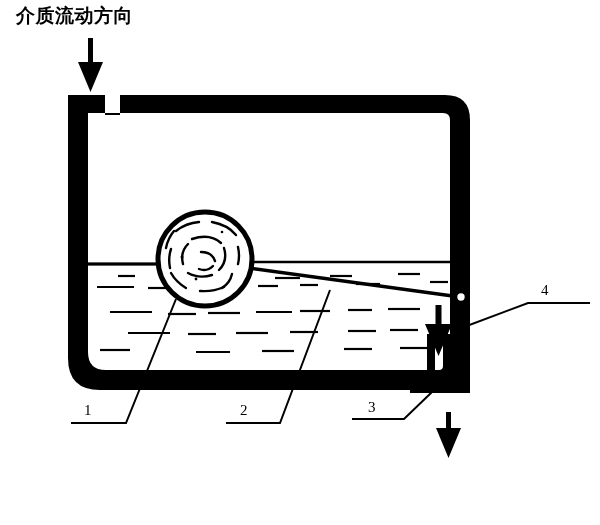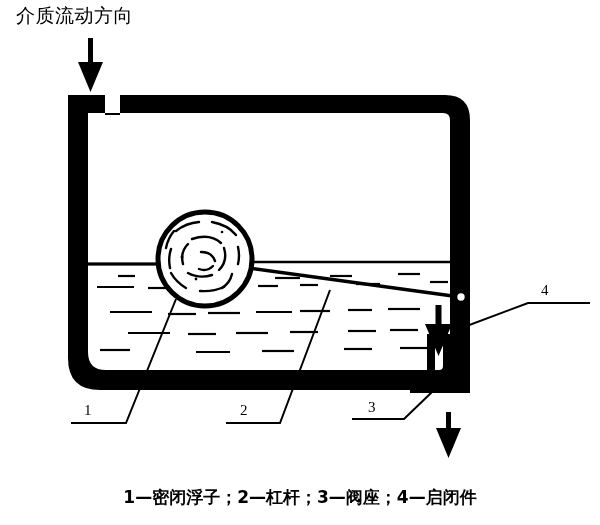--- a/index.html
+++ b/index.html
@@ -20,21 +20,21 @@
     left: 0;
     top: 0;
     width: 600px;
     height: 525px;
   }
   .flow-title {
     position: absolute;
     left: 16px;
     top: 3px;
     font-size: 19px;
-    font-weight: normal;
+    font-weight: bold;
     letter-spacing: 0.5px;
     white-space: nowrap;
     font-family: "DejaVu Sans", "Liberation Sans", sans-serif;
   }
   .caption {
     position: absolute;
     left: 0;
     top: 486px;
     width: 600px;
     text-align: center;
@@ -213,15 +213,14 @@
       <path d="M 456 330 L 528 303 L 590 303"></path>
     </g>
 
   </svg>
 
   <div class="num-label" style="left:84px; top:403px;">1</div>
   <div class="num-label" style="left:240px; top:403px;">2</div>
   <div class="num-label" style="left:368px; top:400px;">3</div>
   <div class="num-label" style="left:541px; top:283px;">4</div>
 
-  <div class="caption">1—密闭浮子；2—杠杆；3—阀座；4—启闭件</div>
 
 </div>
 
 </body></html>

